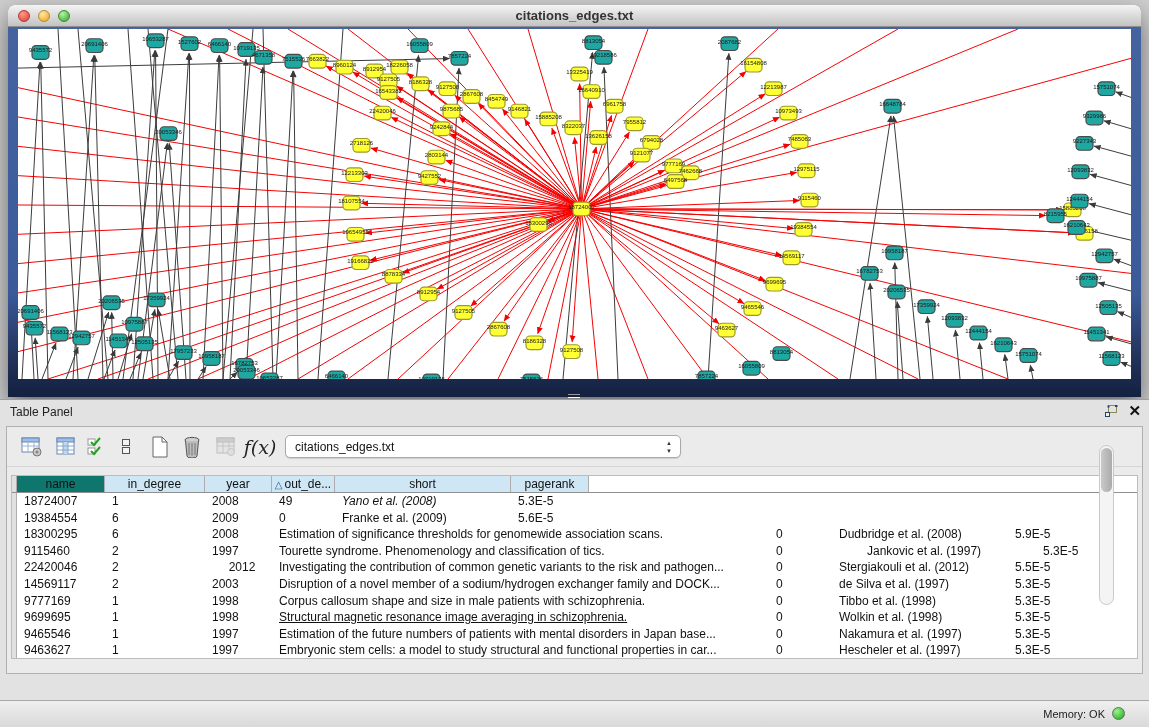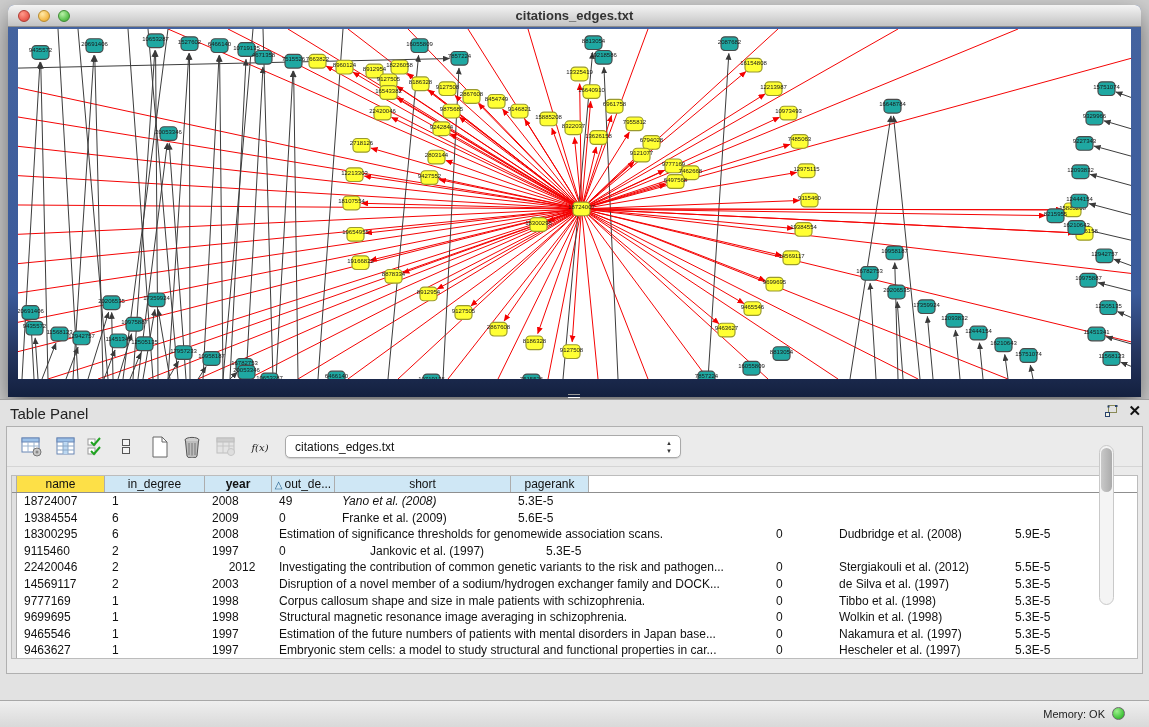--- a/index.html
+++ b/index.html
@@ -23,46 +23,46 @@
   .canvas-frame { position:absolute; top:22px; left:0; right:0; bottom:0;
     background:linear-gradient(180deg,#44639f 0%, #3a5a9a 72%, #25355e 88%, #13203f 100%);
     padding:2px 10px 18px 10px; }
   .net-canvas { position:relative; width:100%; height:100%; background:#fff; overflow:hidden; }
   .net-canvas svg { position:absolute; inset:0; width:100%; height:100%; }
 
   
   .table-panel { position:absolute; left:0; top:399px; width:1149px; height:301px;
     background:#e2e2e2; border-top:1px solid #9f9f9f; }
   .panel-header { position:relative; height:24px; }
-  .panel-header .ptitle { position:absolute; left:10px; top:5px; font-size:15px; color:#222; }
+  .panel-header .ptitle { position:absolute; left:10px; top:5px; font-size:12px; color:#222; }
   .panel-header .pbtns { position:absolute; right:8px; top:3px; display:flex; gap:10px; align-items:center; }
   .float-btn svg { display:block; }
   .close-btn { font-size:15px; font-weight:bold; color:#111; line-height:16px; cursor:default; }
 
   .panel-body { position:absolute; left:6px; right:6px; top:26px; height:248px;
     border:1px solid #b0b0b0; background:#ebebeb; }
 
   .tp-toolbar { position:relative; height:40px; border-bottom:1px solid #d5d5d5; }
   .tbtn { position:absolute; top:7px; width:26px; height:26px; display:flex;
     align-items:center; justify-content:center; }
-  .fx { font-family:"DejaVu Serif", serif; font-style:italic; font-size:10px; color:#222; }
+  .fx { font-family:"DejaVu Serif", serif; font-style:italic; font-size:19px; color:#222; }
   .combo { position:absolute; left:278px; top:8px; width:396px; height:23px;
     background:#fff; border:1px solid #a9a9a9; border-radius:5px;
     box-shadow:0 1px 1px rgba(0,0,0,.12); font-size:12px; color:#111; }
   .combo .cval { position:absolute; left:9px; top:4px; }
   .combo .arrows { position:absolute; right:8px; top:3px; font-size:6px; line-height:8px;
     color:#333; text-align:center; }
 
   
   .tbl { position:absolute; left:4px; right:4px; top:48px; height:184px; background:#fff;
     border:1px solid #bcbcbc; overflow:hidden; }
   .thead { display:flex; height:17px; border-bottom:1px solid #8f8f8f; font-size:12px; color:#111; }
   .th { border-right:1px solid #adadad; background:#cfe7f5; text-align:center;
     line-height:16px; overflow:hidden; white-space:nowrap; flex:none; }
-  .th.gray { background:#fde047; }
+  .th.gray { background:#0f766e; }
   .th .sort { color:#23618e; font-size:10px; margin-right:2px; }
   .gutter { width:5px; background:#e0e0e0; border-right:1px solid #adadad; flex:none; }
   .trow { display:flex; height:16.6px; font-size:12px; color:#111; background:#fff; }
   .td { flex:none; overflow:hidden; white-space:nowrap; padding:1px 0 0 7px; }
   .vscroll { position:absolute; right:28px; top:18px; width:15px; height:160px;
     background:#f4f4f4; border:1px solid #c9c9c9; border-radius:8px; }
   .vthumb { position:absolute; left:1px; right:1px; top:2px; height:44px;
     background:linear-gradient(90deg,#c9c9c9,#ababab); border-radius:7px; }
 
   
@@ -794,21 +794,21 @@
         <span class="cval">citations_edges.txt</span>
         <span class="arrows">▲<br>▼</span>
       </div>
     </div>
 
     <div class="tbl">
       <div class="thead" id="thead">
           <div class="gutter"></div>
           <div class="th gray" style="width: 88px;">name</div>
           <div class="th" style="width: 100px;">in_degree</div>
-          <div class="th" style="width: 67px; font-weight: bold;">year</div>
+          <div class="th" style="width: 67px;">year</div>
           <div class="th" style="width: 63px;"><span class="sort">△</span>out_de...</div>
           <div class="th" style="width: 176px;">short</div>
           <div class="th" style="width: 78px;">pagerank</div>
         </div>
       <div id="tbody">
           <div class="trow">
             <div class="gutter"></div>
             <div class="td" style="width: 88px;">18724007</div>
             <div class="td" style="width: 100px;">1</div>
             <div class="td" style="width: 67px;">2008</div>
@@ -833,20 +833,21 @@
             <div class="td" style="width: 497px;">Estimation of significance thresholds for genomewide association scans.</div>
             <div class="td" style="width: 63px;">0</div>
             <div class="td" style="width: 176px;">Dudbridge et al. (2008)</div>
             <div class="td" style="width: 78px;">5.9E-5</div>
           </div>
           <div class="trow">
             <div class="gutter"></div>
             <div class="td" style="width: 88px;">9115460</div>
             <div class="td" style="width: 100px;">2</div>
             <div class="td" style="width: 67px;">1997</div>
+            <div class="td" style="width: 497px;">Tourette syndrome. Phenomenology and classification of tics.</div>
             <div class="td" style="width: 63px;">0</div>
             <div class="td" style="width: 176px; margin-left: 28px;">Jankovic et al. (1997)</div>
             <div class="td" style="width: 78px;">5.3E-5</div>
           </div>
           <div class="trow">
             <div class="gutter"></div>
             <div class="td" style="width: 88px;">22420046</div>
             <div class="td" style="width: 100px;">2</div>
             <div class="td" style="width: 67px; text-align: center;">2012</div>
             <div class="td" style="width: 497px;">Investigating the contribution of common genetic variants to the risk and pathogen...</div>
@@ -872,21 +873,21 @@
             <div class="td" style="width: 497px;">Corpus callosum shape and size in male patients with schizophrenia.</div>
             <div class="td" style="width: 63px;">0</div>
             <div class="td" style="width: 176px;">Tibbo et al. (1998)</div>
             <div class="td" style="width: 78px;">5.3E-5</div>
           </div>
           <div class="trow">
             <div class="gutter"></div>
             <div class="td" style="width: 88px;">9699695</div>
             <div class="td" style="width: 100px;">1</div>
             <div class="td" style="width: 67px;">1998</div>
-            <div class="td" style="width: 497px;">Structural magnetic resonance image averaging in schizophrenia.</div>
+            <div class="td" style="width: 497px; text-decoration: underline;">Structural magnetic resonance image averaging in schizophrenia.</div>
             <div class="td" style="width: 63px;">0</div>
             <div class="td" style="width: 176px;">Wolkin et al. (1998)</div>
             <div class="td" style="width: 78px;">5.3E-5</div>
           </div>
           <div class="trow">
             <div class="gutter"></div>
             <div class="td" style="width: 88px;">9465546</div>
             <div class="td" style="width: 100px;">1</div>
             <div class="td" style="width: 67px;">1997</div>
             <div class="td" style="width: 497px;">Estimation of the future numbers of patients with mental disorders in Japan base...</div>

